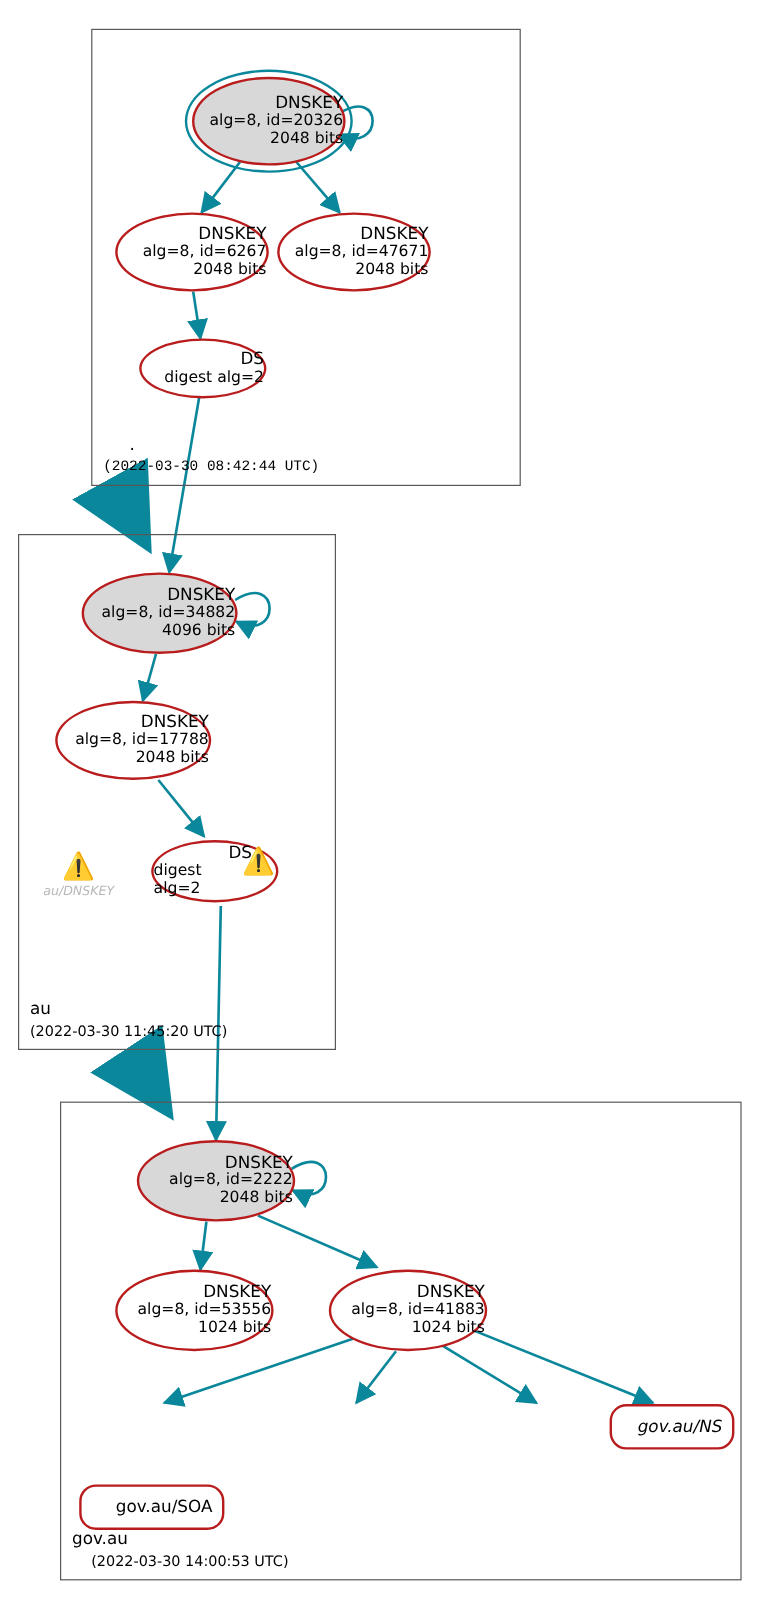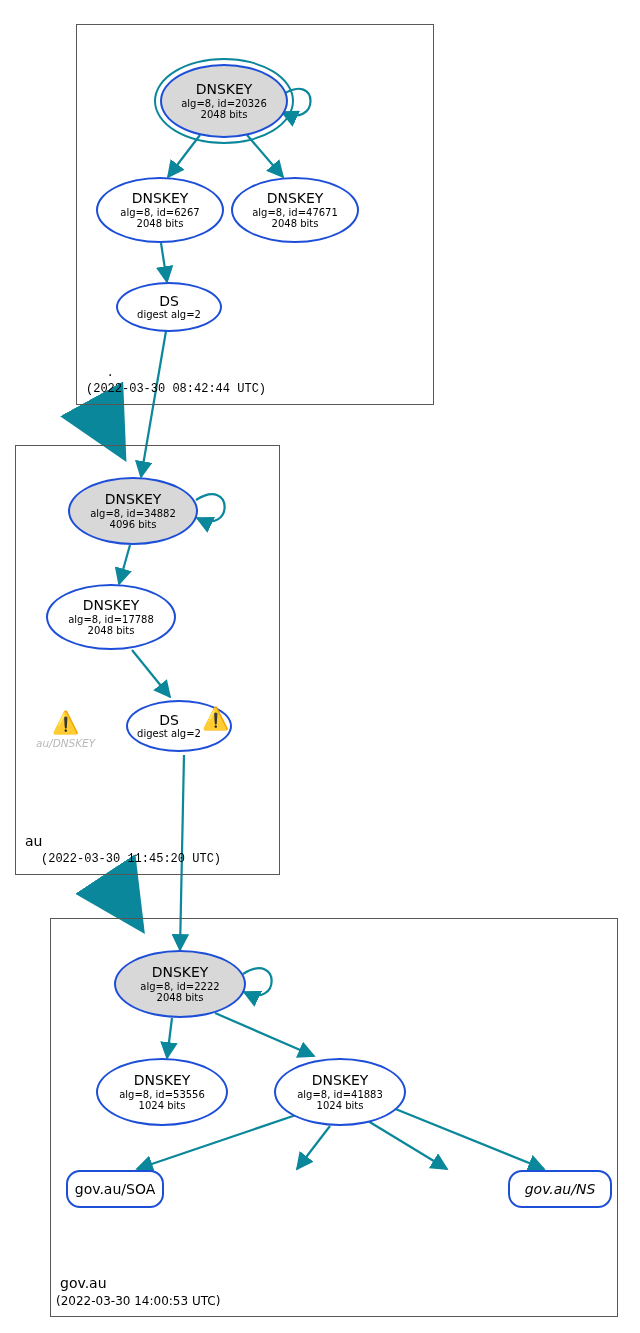--- a/index.html
+++ b/index.html
@@ -27,41 +27,41 @@
     font-size: 14px;
     color: #000;
   }
   .zone-time {
     position: absolute;
     font-size: 12px;
     color: #000;
   }
   .node {
     position: absolute;
-    border: 2px solid #1d4ed8;
+    border: 2px solid #b91c1c;
     background: #ffffff;
     box-sizing: border-box;
     display: flex;
     flex-direction: column;
     justify-content: center;
-    align-items: center;
+    align-items: flex-end;
     line-height: 1.15;
   }
   .node.ellipse {
     border-radius: 50%;
   }
   .node.filled {
     background: #d8d8d8;
   }
   .node .title {
     font-size: 14px;
     color: #000;
   }
   .node .sub {
-    font-size: 10px;
+    font-size: 13px;
     color: #000;
   }
   .node.record {
     border-radius: 14px;
     padding: 4px 8px;
     height: 38px;
     font-size: 14px;
     color: #000;
   }
   .dbl-outer {
@@ -140,25 +140,25 @@
 
     <path d="M 393 1108 L 544 1169" fill="none" stroke="#0a879a" stroke-width="2.2" marker-end="url(#ah)"></path>
   </svg>
 
   <div class="zone-box" style="left:76px; top:24px; width:358px; height:381px;"></div>
   <div class="zone-label" style="left:108px; top:363px;">.</div>
   <div class="zone-time" style="left:86px;  top:382px;font-family:Liberation Mono, monospace;">(2022-03-30 08:42:44 UTC)</div>
 
   <div class="zone-box" style="left:15px; top:445px; width:265px; height:430px;"></div>
   <div class="zone-label" style="left:25px; top:833px;text-align:center;">au</div>
-  <div class="zone-time" style="left:41px;  top:852px;font-family:Liberation Mono, monospace;">(2022-03-30 11:45:20 UTC)</div>
+  <div class="zone-time" style="left:25px;  top:852px;">(2022-03-30 11:45:20 UTC)</div>
 
   <div class="zone-box" style="left:50px; top:918px; width:568px; height:399px;"></div>
   <div class="zone-label" style="left:60px; top:1275px;">gov.au</div>
-  <div class="zone-time" style="left:56px;  top:1294px;">(2022-03-30 14:00:53 UTC)</div>
+  <div class="zone-time" style="left:76px;  top:1294px;">(2022-03-30 14:00:53 UTC)</div>
 
   <div class="dbl-outer" style="left:154px; top:58px; width:140px; height:86px;"></div>
   <div class="node ellipse filled" style="left:160px; top:64px; width:128px; height:74px;">
     <span class="title">DNSKEY</span>
     <span class="sub">alg=8, id=20326</span>
     <span class="sub">2048 bits</span>
   </div>
 
   <div class="node ellipse" style="left:96px; top:177px; width:128px; height:66px;">
     <span class="title">DNSKEY</span>
@@ -209,16 +209,16 @@
     <span class="sub">alg=8, id=53556</span>
     <span class="sub">1024 bits</span>
   </div>
 
   <div class="node ellipse" style="left:274px; top:1058px; width:132px; height:68px;">
     <span class="title">DNSKEY</span>
     <span class="sub">alg=8, id=41883</span>
     <span class="sub">1024 bits</span>
   </div>
 
-  <div class="node record" style="left:66px;  top:1170px; width:98px;">gov.au/SOA</div>
+  <div class="node record" style="left:66px;  top:1237px; width:121px;">gov.au/SOA</div>
   <div class="node record" style="left:508px; top:1170px; width:104px;font-style:italic;">gov.au/NS</div>
 
 </div>
 
 </body></html>

